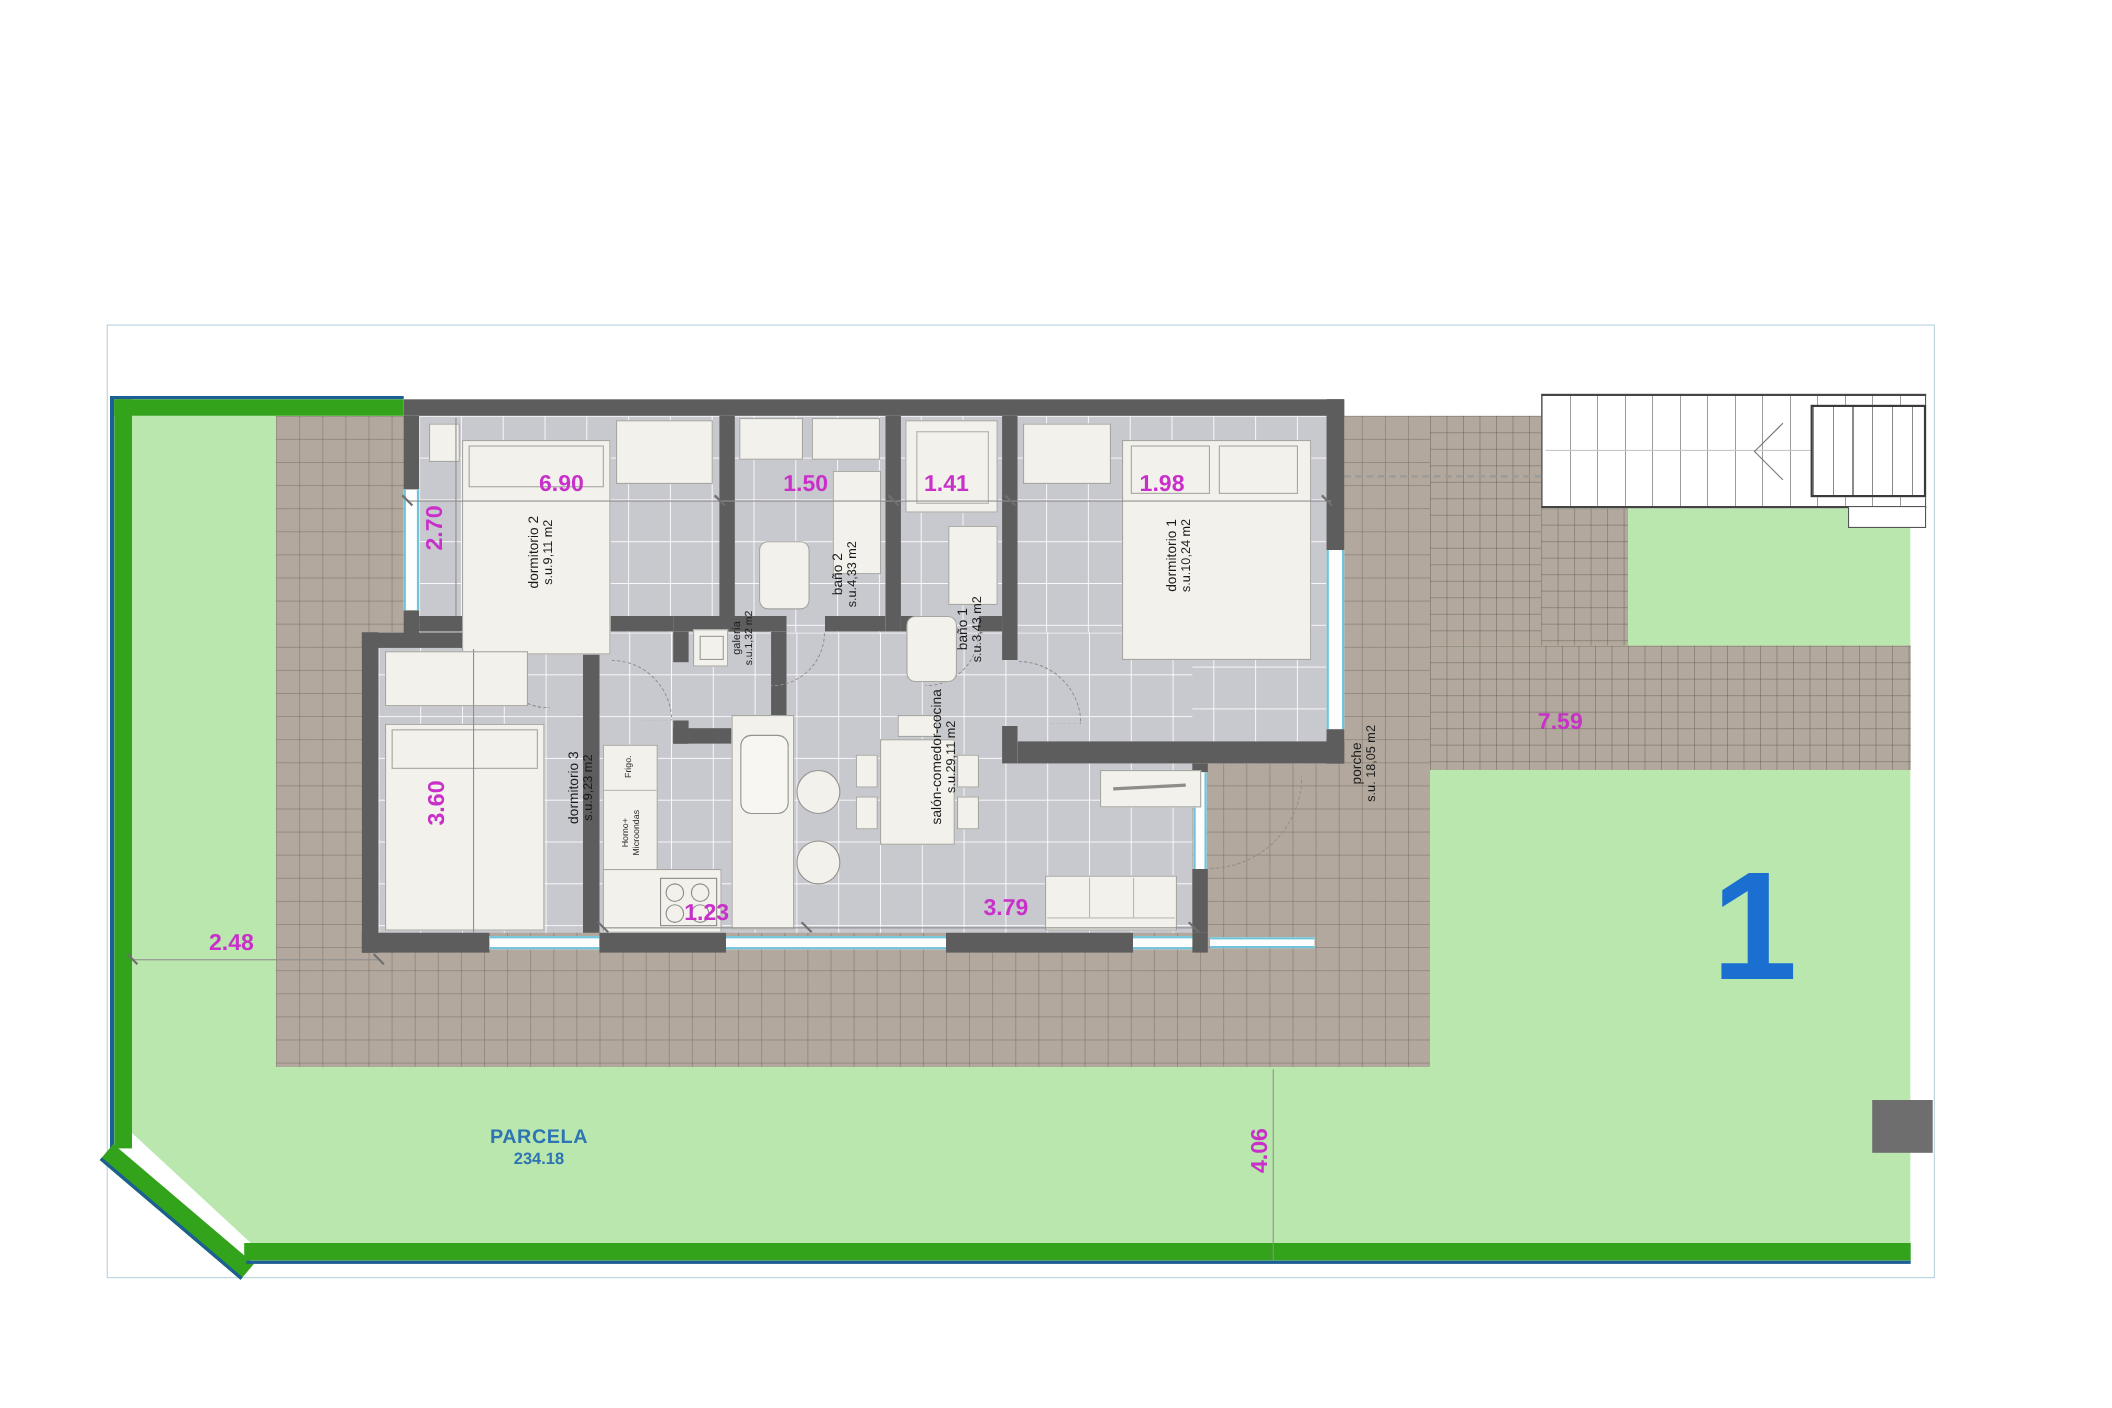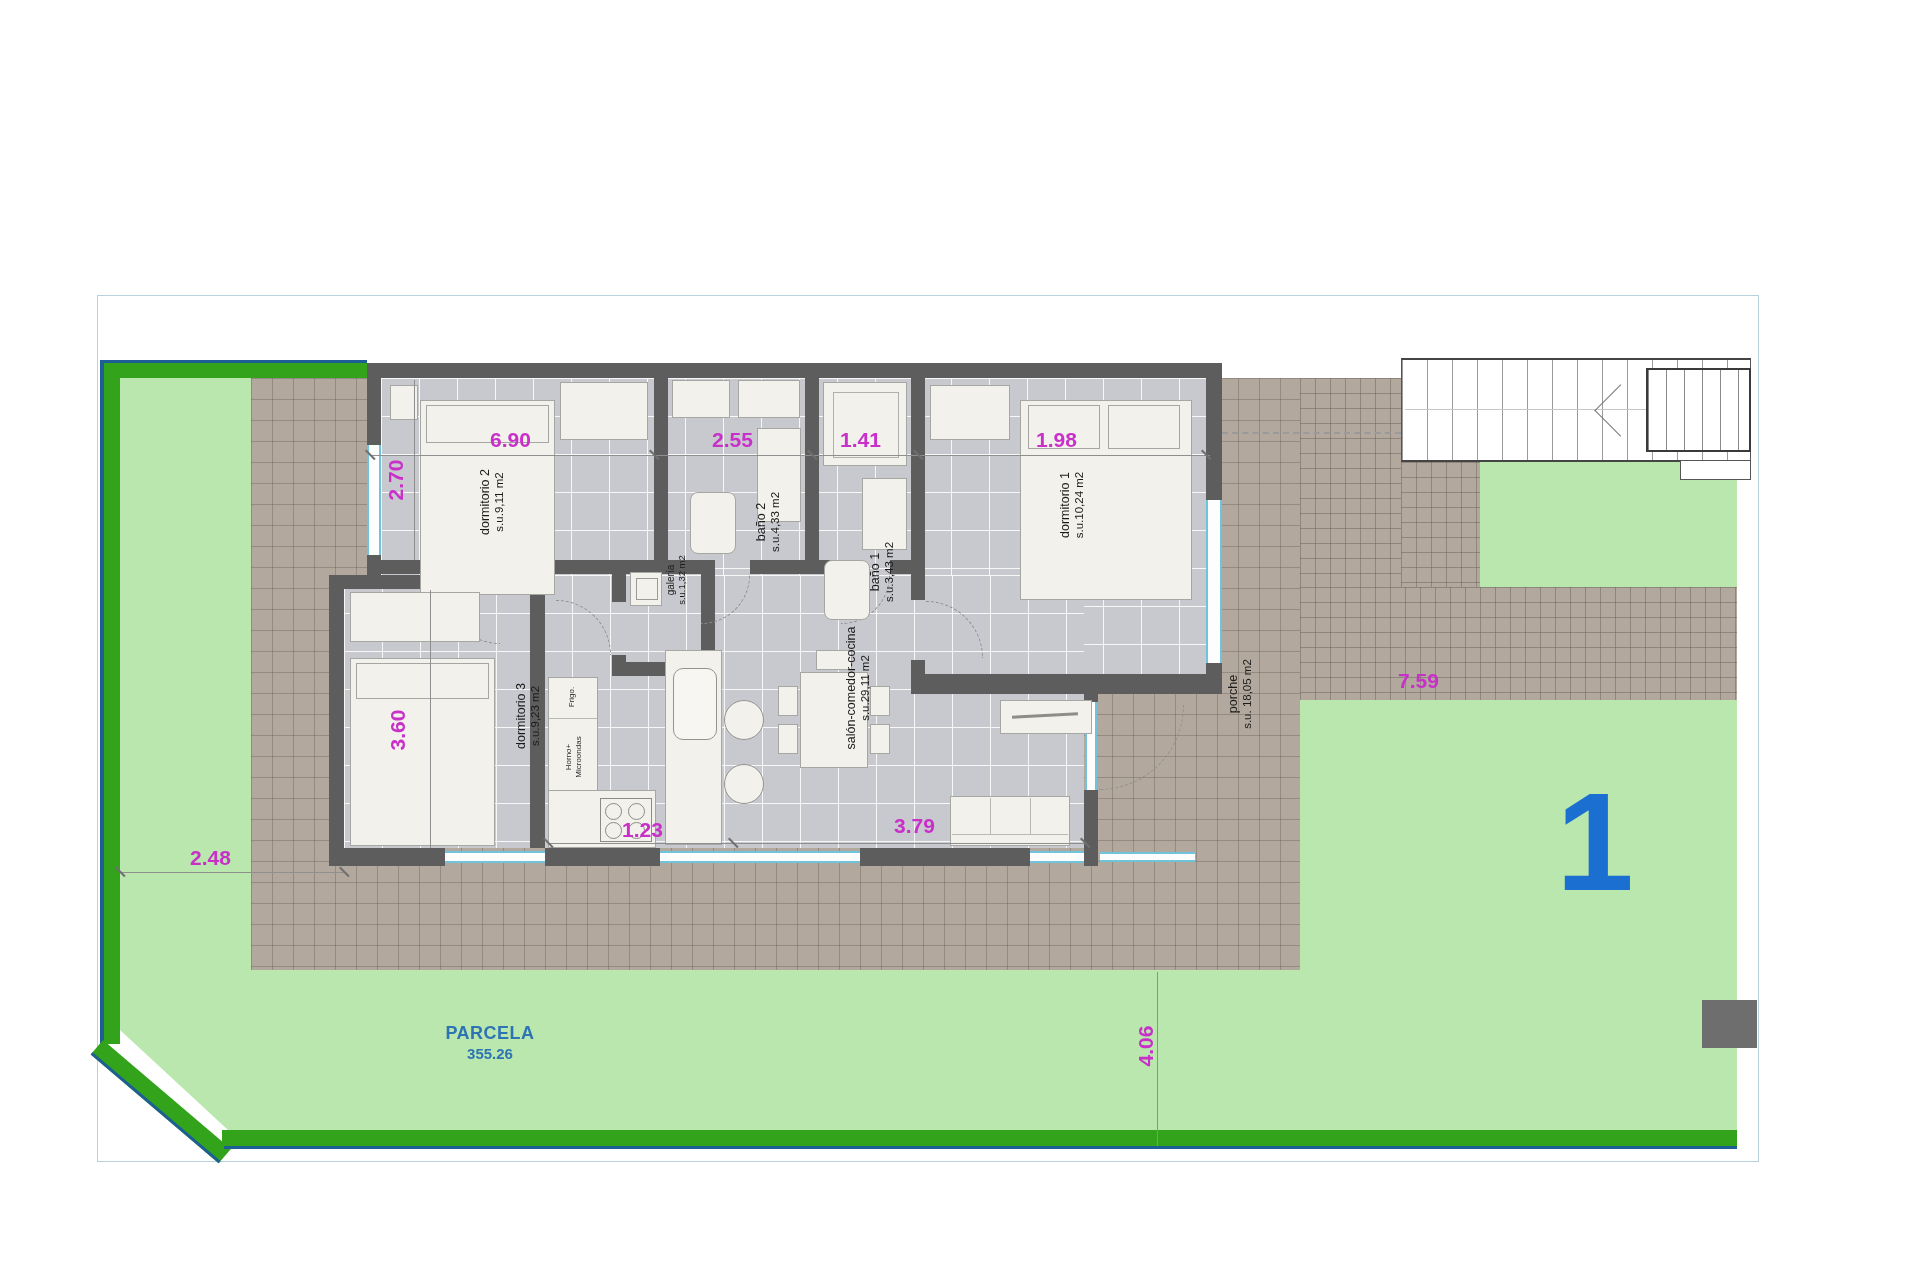--- a/index.html
+++ b/index.html
@@ -201,27 +201,27 @@
   <div class="abs dimline" style="left:548px;top:843px;width:537px;height:1px;"></div>
   <div class="abs tick" style="left:542px;top:842px;"></div>
   <div class="abs tick" style="left:727px;top:842px;"></div>
   <div class="abs tick" style="left:1079px;top:842px;"></div>
   <div class="abs dimline" style="left:120px;top:872px;width:224px;height:1px;"></div>
   <div class="abs tick" style="left:114px;top:871px;"></div>
   <div class="abs tick" style="left:338px;top:871px;"></div>
   <div class="abs dimline" style="left:1157px;top:972px;width:1px;height:174px;"></div>
 
   <div class="abs dim" style="left:490px;top:428px;">6.90</div>
-  <div class="abs dim" style="left:712px;top:428px;">2.55</div>
+  <div class="abs dim" style="left:712px;top:428px;">1.50</div>
   <div class="abs dim" style="left:840px;top:428px;">1.41</div>
   <div class="abs dim" style="left:1036px;top:428px;">1.98</div>
   <div class="abs dim" style="left:622px;top:818px;">1.23</div>
   <div class="abs dim" style="left:894px;top:814px;">3.79</div>
   <div class="abs dim" style="left:190px;top:846px;">2.48</div>
-  <div class="abs dim" style="left:1398px;top:669px;">7.59</div>
+  <div class="abs dim" style="left:1398px;top:645px;">7.59</div>
 
   <div class="abs vblock dim" style="left:336px;top:463px;width:120px;height:34px;">2.70</div>
   <div class="abs vblock dim" style="left:338px;top:713px;width:120px;height:34px;">3.60</div>
   <div class="abs vblock dim" style="left:1086px;top:1029px;width:120px;height:34px;">4.06</div>
 
   <div class="abs vblock room-label" style="left:417px;top:485px;width:150px;height:34px;">
     <span class="rn">dormitorio 2</span>
     <span class="ra">s.u.9,11 m2</span>
   </div>
   <div class="abs vblock room-label" style="left:693px;top:505px;width:150px;height:34px;">
@@ -256,18 +256,18 @@
   <div class="abs vblock tiny-label" style="left:532px;top:687px;width:80px;height:20px;">
     <span>Frigo.</span>
   </div>
   <div class="abs vblock tiny-label" style="left:534px;top:744px;width:80px;height:26px;">
     <span>Horno+</span>
     <span>Microondas</span>
   </div>
 
   <div class="abs parcela" style="left:400px;top:1022px;width:180px;">
     <div class="p1">PARCELA</div>
-    <div class="p2">355.26</div>
+    <div class="p2">234.18</div>
   </div>
 
   <div class="abs unit-number" style="left:1555px;top:772px;width:80px;text-align:center;">1</div>
 
 </div>
 
 </body></html>

